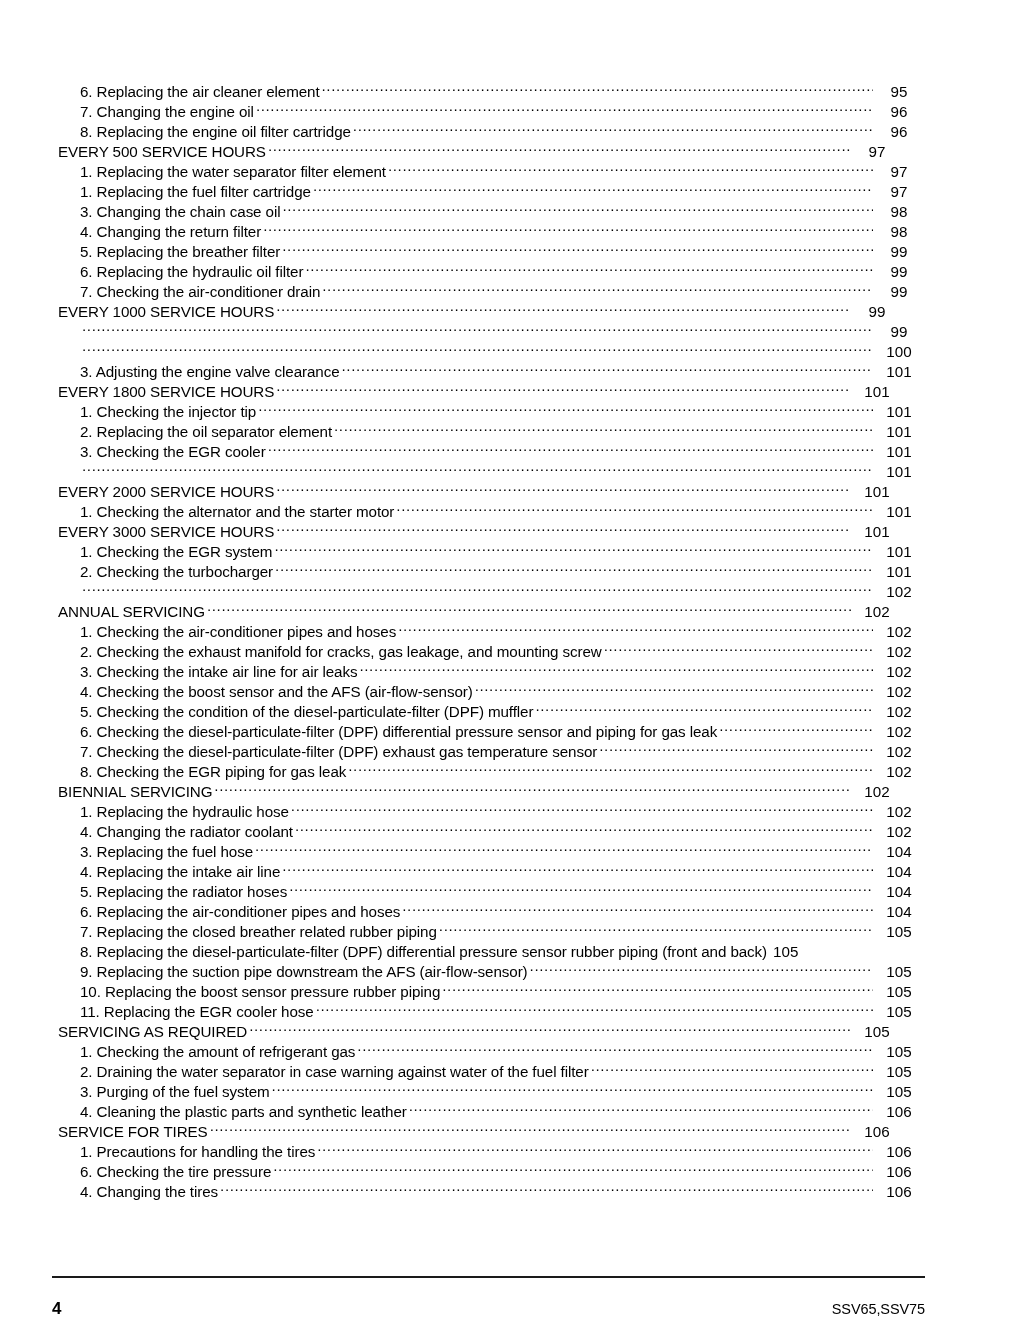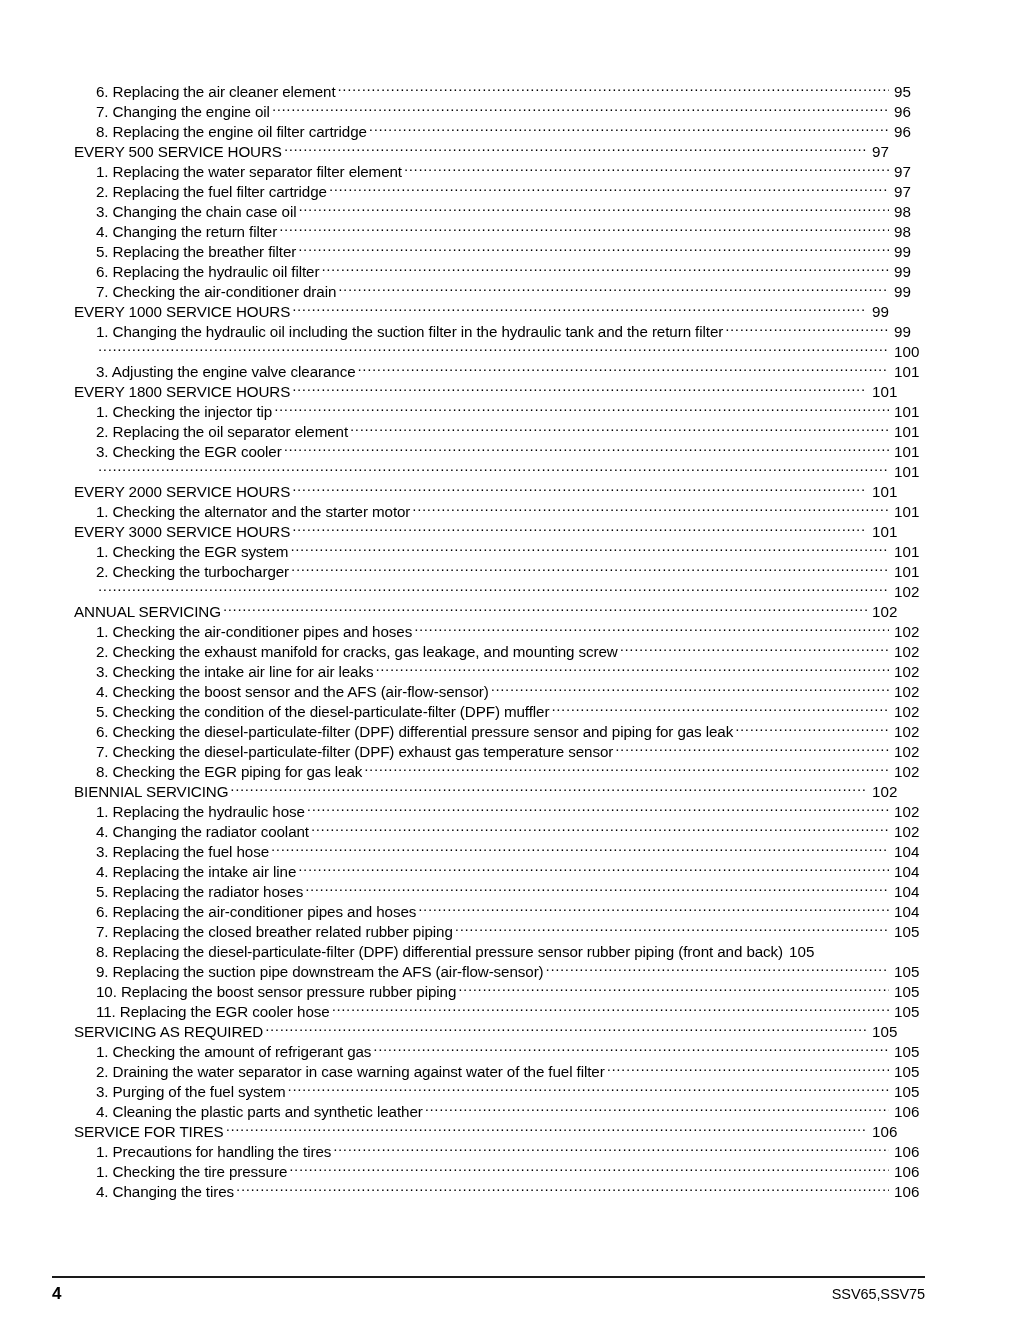--- a/index.html
+++ b/index.html
@@ -16,21 +16,21 @@
   #page {
     position: relative;
     width: 1024px;
     height: 1326px;
     background: #ffffff;
     overflow: hidden;
     box-sizing: border-box;
   }
   #toc {
     position: absolute;
-    left: 74px;
+    left: 58px;
     top: 82px;
     width: 840px;
   }
   .toc-row {
     display: flex;
     align-items: baseline;
     width: 100%;
     font-size: 15.2px;
     line-height: 20px;
     height: 20px;
@@ -64,21 +64,21 @@
   }
   .toc-row.nodots .toc-dots {
     flex: 0 0 2px;
   }
   .toc-row.nodots .toc-dots::after {
     content: "";
   }
   .toc-page {
     flex: 0 0 auto;
     width: 42px;
-    text-align: left;
+    text-align: center;
     padding-left: 4px;
     font-size: 15.2px;
   }
   .toc-row.wide .toc-page {
     width: auto;
     padding-left: 1px;
   }
 
   
   #footer {
@@ -100,20 +100,21 @@
   }
   #footer-page-number {
     font-size: 17px;
     font-weight: bold;
     line-height: 20px;
   }
   #footer-model {
     font-size: 14.5px;
     line-height: 20px;
     letter-spacing: -0.1px;
+    margin-top: 15px;
   }
 </style>
 </head>
 <body>
 
 <div id="page">
 
   <div id="toc">
       <div class="toc-row indent">
         <span class="toc-label">6. Replacing the air cleaner element</span>
@@ -134,21 +135,21 @@
         <span class="toc-label">EVERY 500 SERVICE HOURS</span>
         <span class="toc-dots"></span>
         <span class="toc-page">97</span>
       </div>
       <div class="toc-row indent">
         <span class="toc-label">1. Replacing the water separator filter element</span>
         <span class="toc-dots"></span>
         <span class="toc-page">97</span>
       </div>
       <div class="toc-row indent">
-        <span class="toc-label">2. Replacing the fuel filter cartridge</span>
+        <span class="toc-label">1. Replacing the fuel filter cartridge</span>
         <span class="toc-dots"></span>
         <span class="toc-page">97</span>
       </div>
       <div class="toc-row indent">
         <span class="toc-label">3. Changing the chain case oil</span>
         <span class="toc-dots"></span>
         <span class="toc-page">98</span>
       </div>
       <div class="toc-row indent">
         <span class="toc-label">4. Changing the return filter</span>
@@ -169,21 +170,20 @@
         <span class="toc-label">7. Checking the air-conditioner drain</span>
         <span class="toc-dots"></span>
         <span class="toc-page">99</span>
       </div>
       <div class="toc-row">
         <span class="toc-label">EVERY 1000 SERVICE HOURS</span>
         <span class="toc-dots"></span>
         <span class="toc-page">99</span>
       </div>
       <div class="toc-row indent">
-        <span class="toc-label">1. Changing the hydraulic oil including the suction filter in the hydraulic tank and the return filter</span>
         <span class="toc-dots"></span>
         <span class="toc-page">99</span>
       </div>
       <div class="toc-row indent">
         <span class="toc-dots"></span>
         <span class="toc-page">100</span>
       </div>
       <div class="toc-row indent">
         <span class="toc-label">3. Adjusting the engine valve clearance</span>
         <span class="toc-dots"></span>
@@ -376,21 +376,21 @@
         <span class="toc-label">SERVICE FOR TIRES</span>
         <span class="toc-dots"></span>
         <span class="toc-page">106</span>
       </div>
       <div class="toc-row indent">
         <span class="toc-label">1. Precautions for handling the tires</span>
         <span class="toc-dots"></span>
         <span class="toc-page">106</span>
       </div>
       <div class="toc-row indent">
-        <span class="toc-label">1. Checking the tire pressure</span>
+        <span class="toc-label">6. Checking the tire pressure</span>
         <span class="toc-dots"></span>
         <span class="toc-page">106</span>
       </div>
       <div class="toc-row indent">
         <span class="toc-label">4. Changing the tires</span>
         <span class="toc-dots"></span>
         <span class="toc-page">106</span>
       </div>
     </div>
 

